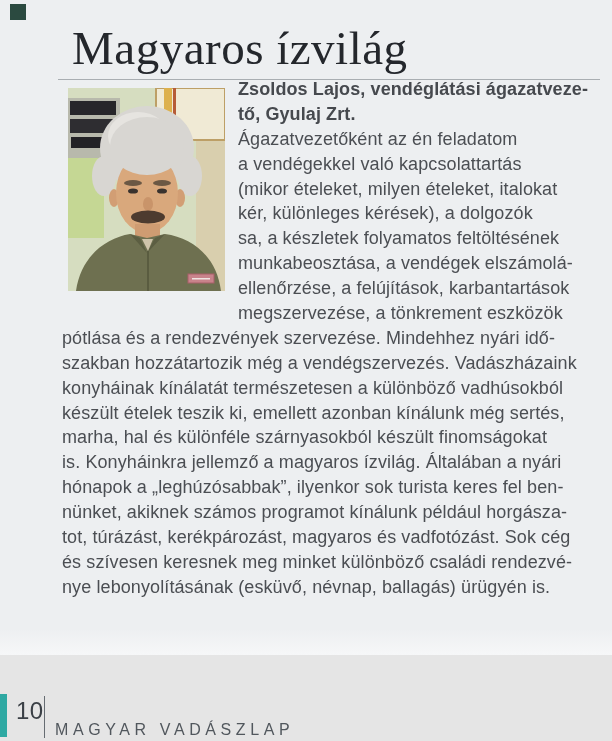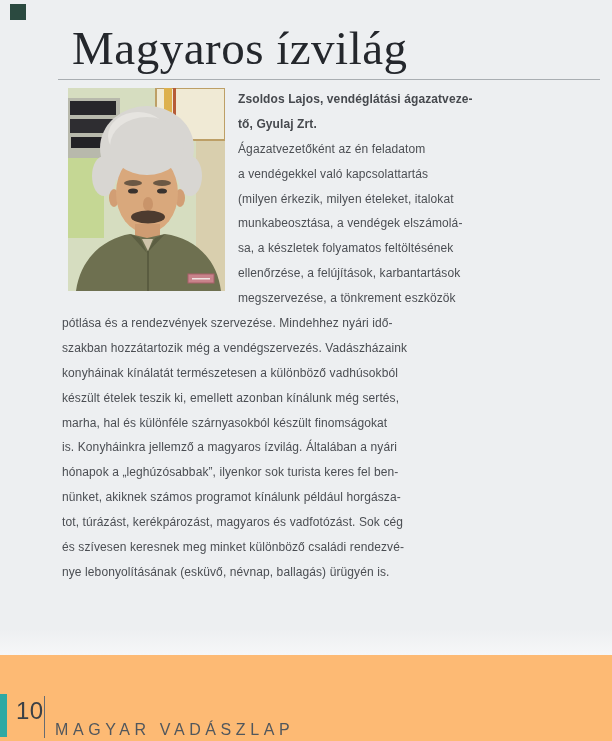--- a/index.html
+++ b/index.html
@@ -1,19 +1,19 @@
 <!DOCTYPE html>
 <html><head>
 <meta charset="utf-8">
 <style>
   html,body{margin:0;padding:0;background:#ffffff;}
   .page{
     position:relative;
     width:612px;height:741px;
-    background:#fdba74;
+    background:#e5e5e5;
     overflow:hidden;
     font-family:"Liberation Sans", sans-serif;
   }
   
   .scan-bg{
     position:absolute;left:0;top:0;width:612px;height:655px;
     background:linear-gradient(to bottom,#edeff1 0%,#edeff1 96%,#f6f7f8 100%);
   }
   .section-marker{
     position:absolute;left:10px;top:4px;width:16px;height:16px;
@@ -32,22 +32,22 @@
   .title-rule{
     position:absolute;left:58px;top:79px;width:542px;height:1px;
     background:#a9aeb2;
   }
   .portrait{
     position:absolute;left:68px;top:88px;width:157px;height:203px;
     overflow:hidden;
   }
   .portrait svg{display:block;}
   .article{
-    position:absolute;left:62px;top:87px;width:540px;
-    font-size:12px;line-height:24.9px;color:#4b4e53;
+    position:absolute;left:62px;top:77px;width:540px;
+    font-size:18px;line-height:24.9px;color:#4b4e53;
     letter-spacing:0.1px;
   }
   .line{white-space:nowrap;height:24.9px;}
   .line.col{margin-left:176px;}
   .line.bold{font-weight:bold;color:#46494e;}
   .footer{position:absolute;left:0;top:693px;width:612px;height:48px;padding-left:47px;}
   .page-number{
     position:absolute;left:16px;top:4px;
     font-size:24px;color:#3b4046;letter-spacing:0.5px;
   }
@@ -118,23 +118,24 @@
       <rect x="120" y="186" width="26" height="9" fill="#c8838b" stroke="#a85f68" stroke-width="1"></rect>
       <rect x="124" y="190" width="18" height="1.5" fill="#efe3e2"></rect>
     </svg>
   </div>
 
   <div class="article">
     <div class="line col bold">Zsoldos Lajos, vendéglátási ágazatveze-</div>
     <div class="line col bold">tő, Gyulaj Zrt.</div>
     <div class="line col">Ágazatvezetőként az én feladatom</div>
     <div class="line col">a vendégekkel való kapcsolattartás</div>
-    <div class="line col">(milyen érkezik, milyen ételeket, italokat</div>
+    <div class="line col">(mikor ételeket, milyen ételeket, italokat</div>
+    <div class="line col">kér, különleges kérések), a dolgozók</div>
+    <div class="line col">sa, a készletek folyamatos feltöltésének</div>
     <div class="line col">munkabeosztása, a vendégek elszámolá-</div>
-    <div class="line col">sa, a készletek folyamatos feltöltésének</div>
     <div class="line col">ellenőrzése, a felújítások, karbantartások</div>
     <div class="line col">megszervezése, a tönkrement eszközök</div>
     <div class="line">pótlása és a rendezvények szervezése. Mindehhez nyári idő-</div>
     <div class="line">szakban hozzátartozik még a vendégszervezés. Vadászházaink</div>
     <div class="line">konyháinak kínálatát természetesen a különböző vadhúsokból</div>
     <div class="line">készült ételek teszik ki, emellett azonban kínálunk még sertés,</div>
     <div class="line">marha, hal és különféle szárnyasokból készült finomságokat</div>
     <div class="line">is. Konyháinkra jellemző a magyaros ízvilág. Általában a nyári</div>
     <div class="line">hónapok a „leghúzósabbak”, ilyenkor sok turista keres fel ben-</div>
     <div class="line">nünket, akiknek számos programot kínálunk például horgásza-</div>

